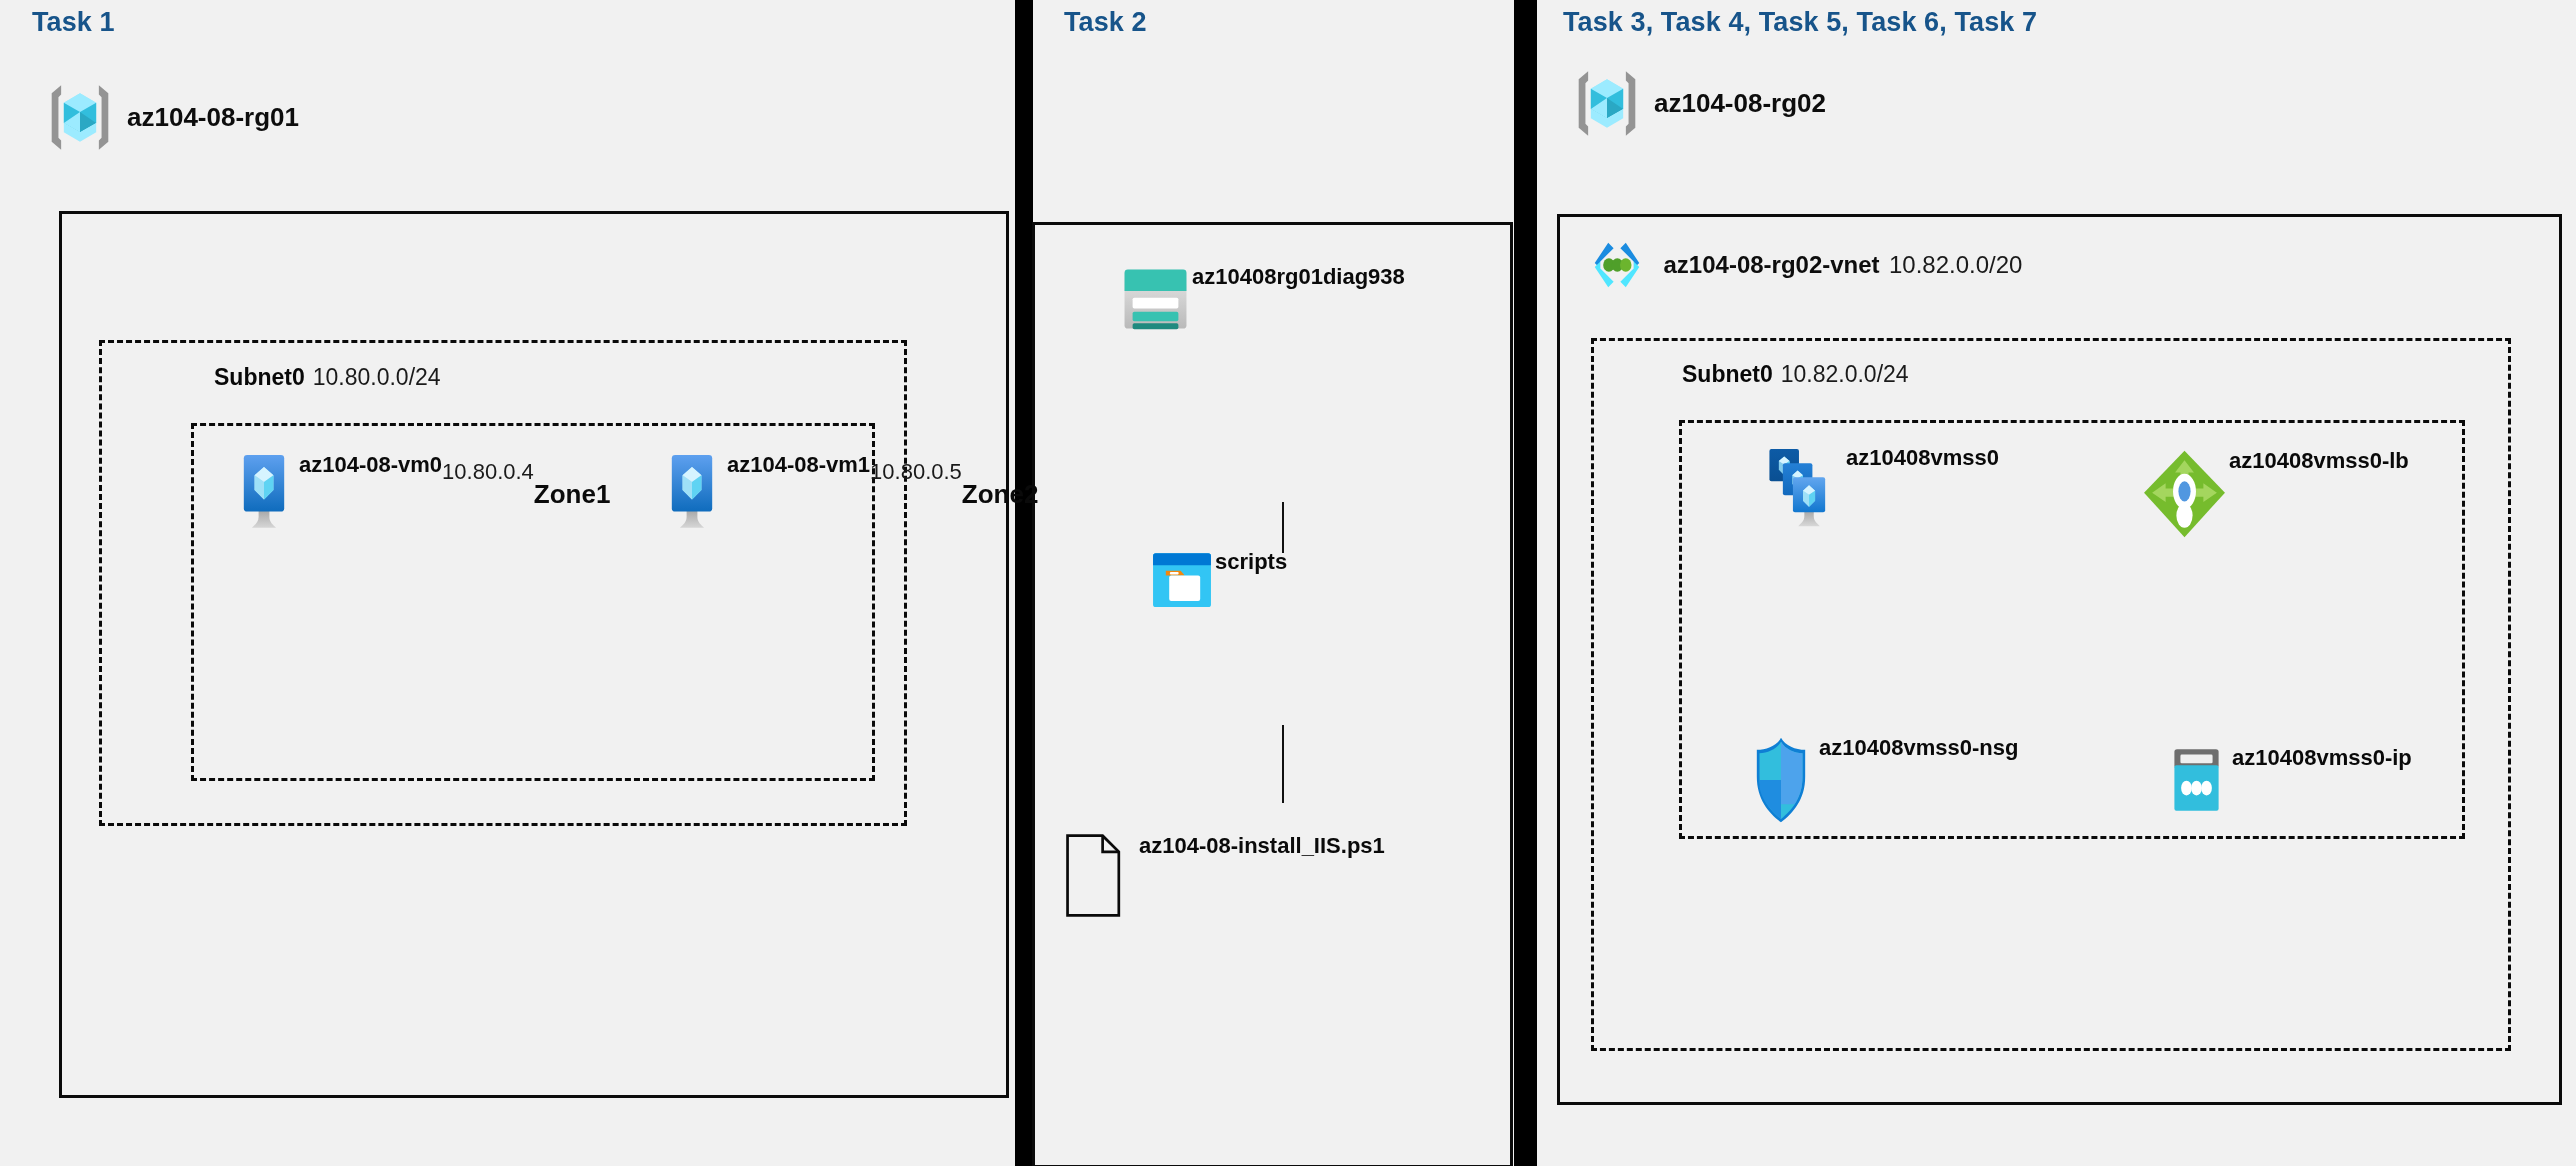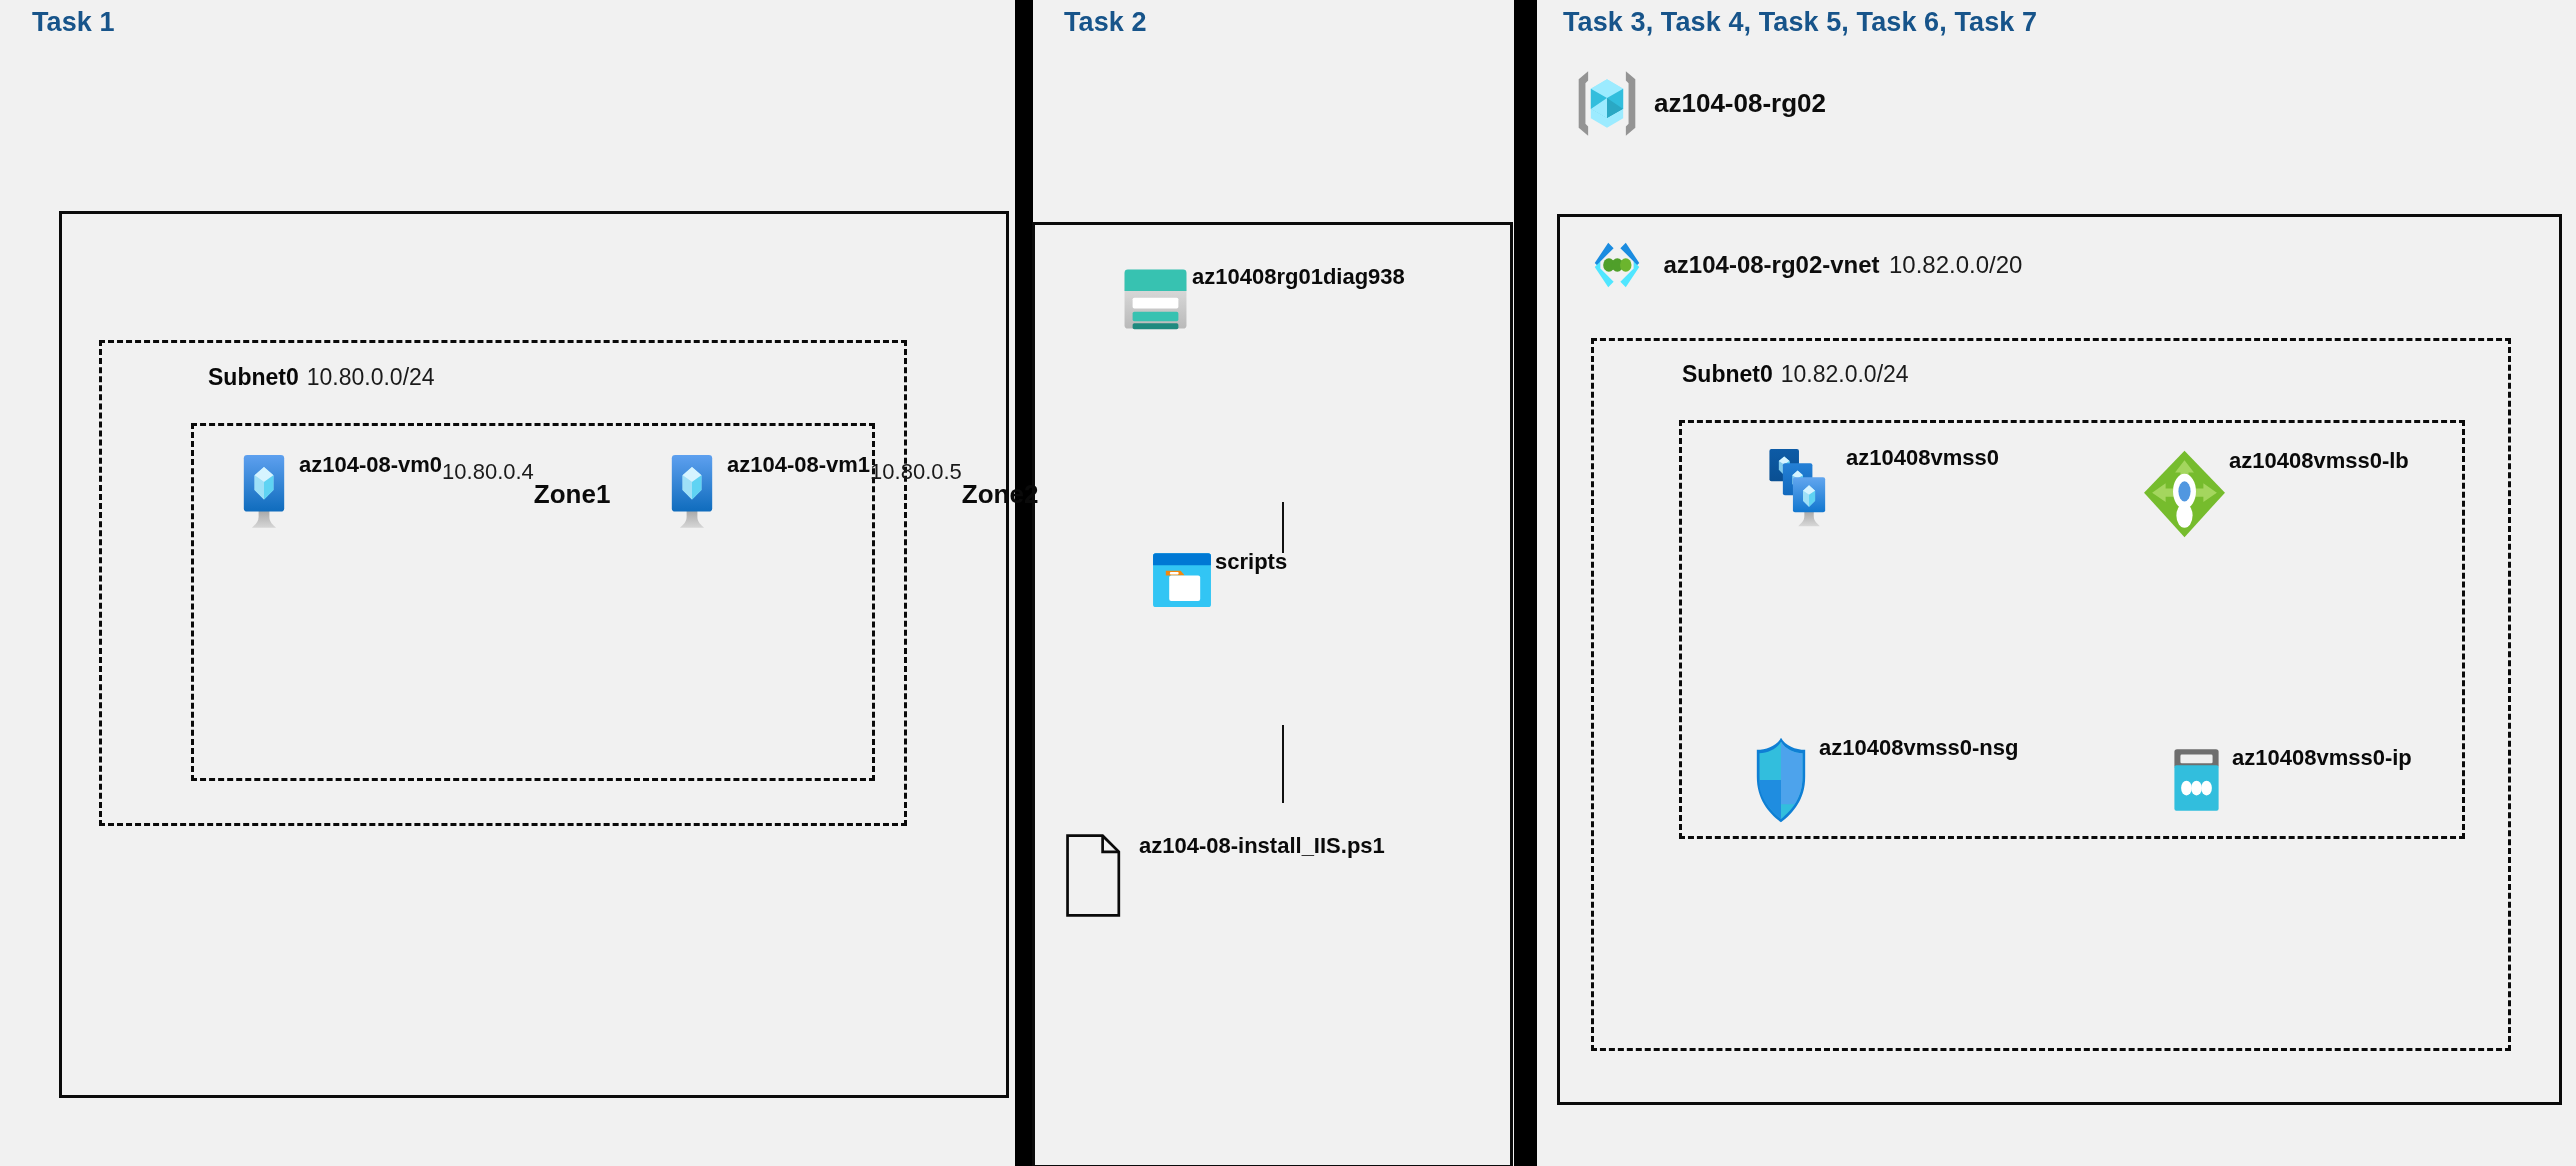--- a/index.html
+++ b/index.html
@@ -47,21 +47,21 @@
   .vnet-row{position:absolute;display:flex;align-items:center;gap:17.5px;}
   .vnet1-row{left:89px;top:237px;}
   .vnet2-row{left:1588px;top:236px;}
   .vnet-name{font-size:24px;font-weight:bold;color:#0d0d0d;white-space:nowrap;}
   .vnet-cidr{font-size:24px;font-weight:normal;color:#1a1a1a;white-space:nowrap;margin-left:9.4px;}
 
   
   .subnet-label{position:absolute;white-space:nowrap;}
   .subnet-label .nm{font-size:23px;font-weight:bold;color:#080808;}
   .subnet-label .cd{font-size:23px;font-weight:normal;color:#1a1a1a;margin-left:8px;}
-  .subnet1-label{left:208px;top:364px;}
+  .subnet1-label{left:214px;top:364px;}
   .subnet2-label{left:1682px;top:361px;}
 
   
   .node{position:absolute;display:flex;flex-direction:row;align-items:flex-start;}
   .node .cap{font-size:22px;font-weight:bold;color:#0a0a0a;white-space:nowrap;text-align:center;}
   .node .sub{font-size:22px;font-weight:normal;color:#1a1a1a;white-space:nowrap;text-align:center;margin-top:6.7px;}
   .node .zone{font-size:26px;font-weight:bold;color:#0a0a0a;white-space:nowrap;text-align:center;margin-top:27px;}
 
   
   .vm0{left:229px;top:452px;width:196px;}
@@ -87,20 +87,36 @@
 </head>
 <body>
 
 <div class="canvas">
 
   <div class="sep s1"></div>
   <div class="sep s2"></div>
 
   <div class="task-label task1-label">Task 1</div>
 
+  <div class="rg-row rg1">
+    <span>
+      <svg class="icon" width="62" height="73" viewBox="0 0 92 108">
+        <path d="M18 6 L4 18 L4 90 L18 102 L18 88 L14 84 L14 24 L18 20 Z" fill="#949494"></path>
+        <path d="M74 6 L88 18 L88 90 L74 102 L74 88 L78 84 L78 24 L74 20 Z" fill="#949494"></path>
+        <polygon points="46,18 70,32 70,62 46,76 22,62 22,32" fill="#9cebff"></polygon>
+        <polygon points="46,18 70,32 46,46 22,32" fill="#9cebff"></polygon>
+        <polygon points="22,32 46,46 46,76 22,62" fill="#32bedd"></polygon>
+        <polygon points="46,46 70,32 70,62 46,76" fill="#32bedd"></polygon>
+        <polygon points="46,46 70,62 46,76" fill="#2aa8c4"></polygon>
+        <polygon points="46,46 22,62 46,76" fill="#9cebff"></polygon>
+        <polygon points="46,76 70,62 70,76 46,90 22,76 22,62" fill="#9cebff"></polygon>
+      </svg>
+    </span>
+    <span class="rg-name">az104-08-rg01</span>
+  </div>
 
   <div class="solid-box vnet1-box"></div>
 
 
   <div class="dash-box subnet1"></div>
   <div class="subnet-label subnet1-label">
     <span class="nm">Subnet0</span><span class="cd">10.80.0.0/24</span>
   </div>
   <div class="dash-box zone-box"></div>
 

